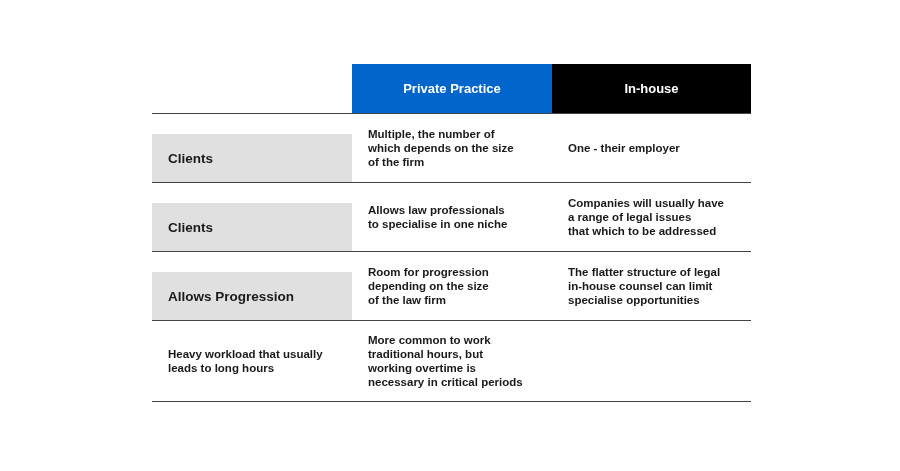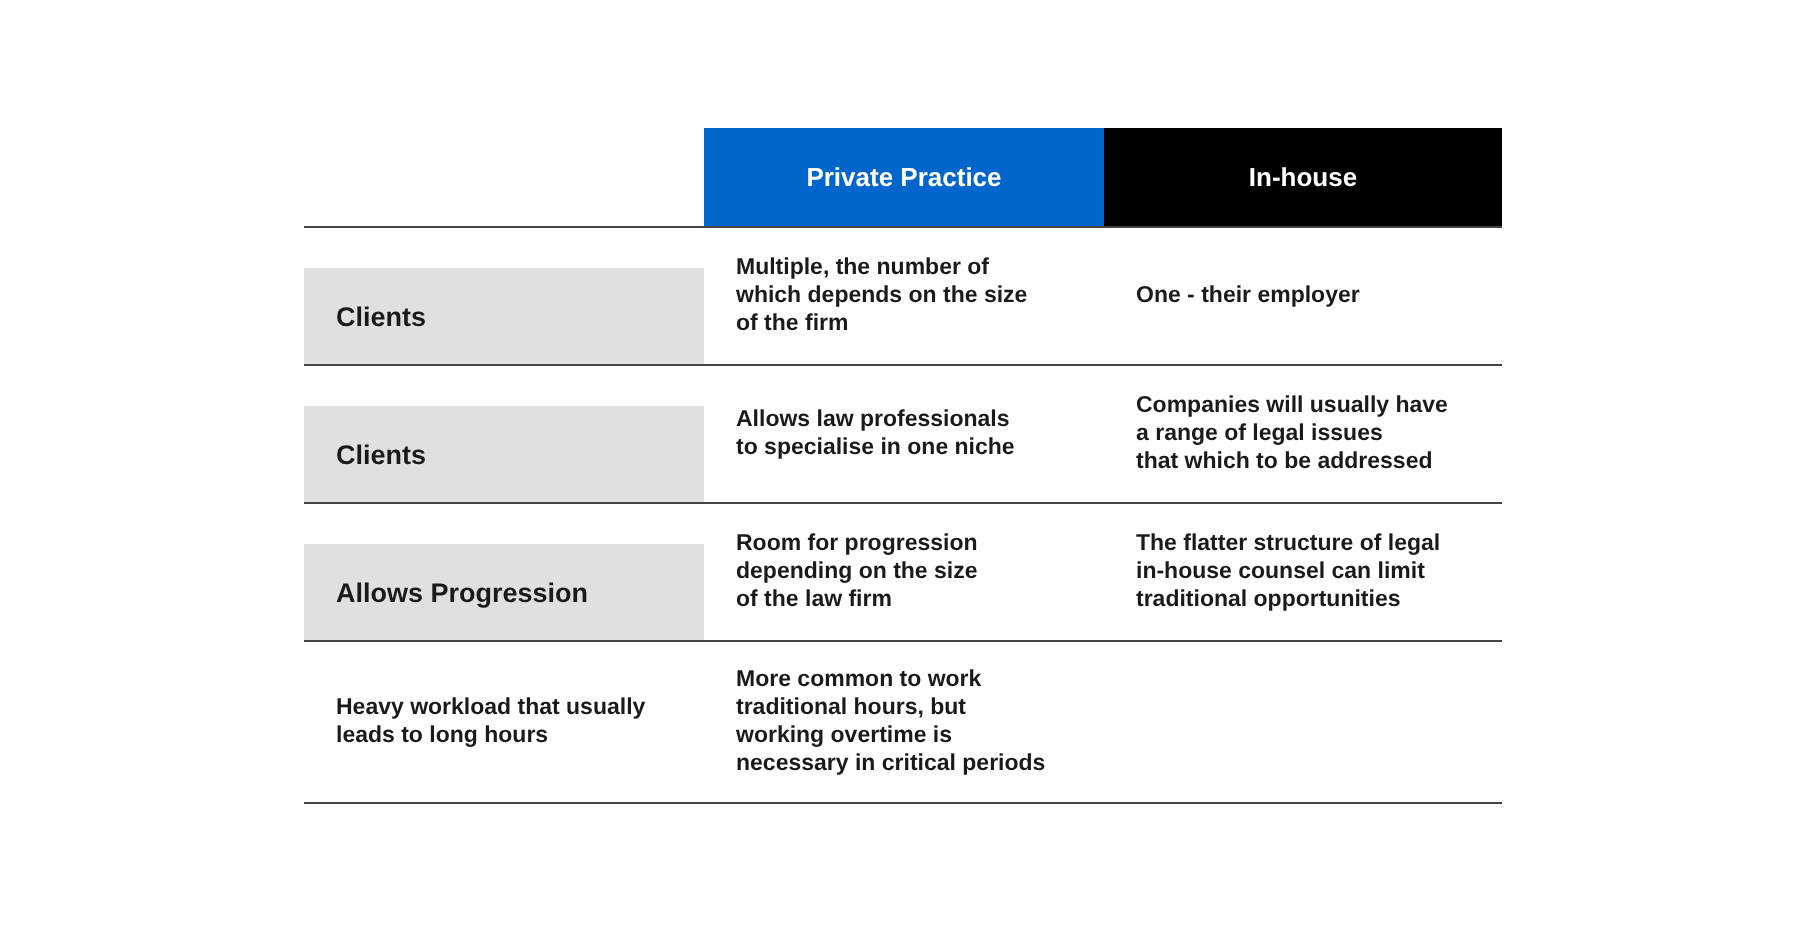--- a/index.html
+++ b/index.html
@@ -49,21 +49,21 @@
 that which to be addressed</div>
   </div>
 
   <div class="row r3">
     <div class="label">Allows Progression</div>
     <div class="cell ml">Room for progression
 depending on the size
 of the law firm</div>
     <div class="cell ih ml">The flatter structure of legal
 in-house counsel can limit
-traditional opportunities</div>
+specialise opportunities</div>
   </div>
 
   <div class="row r4">
     <div class="cell ml">Heavy workload that usually
 leads to long hours</div>
     <div class="cell ih ml">More common to work
 traditional hours, but
 working overtime is
 necessary in critical periods</div>
   </div>

